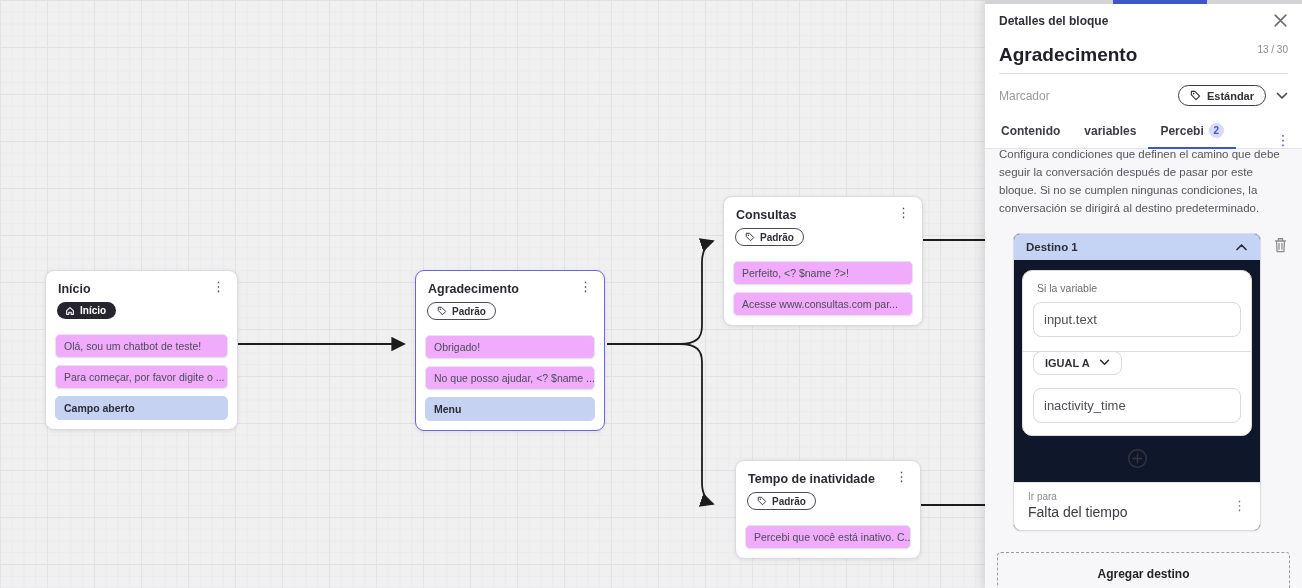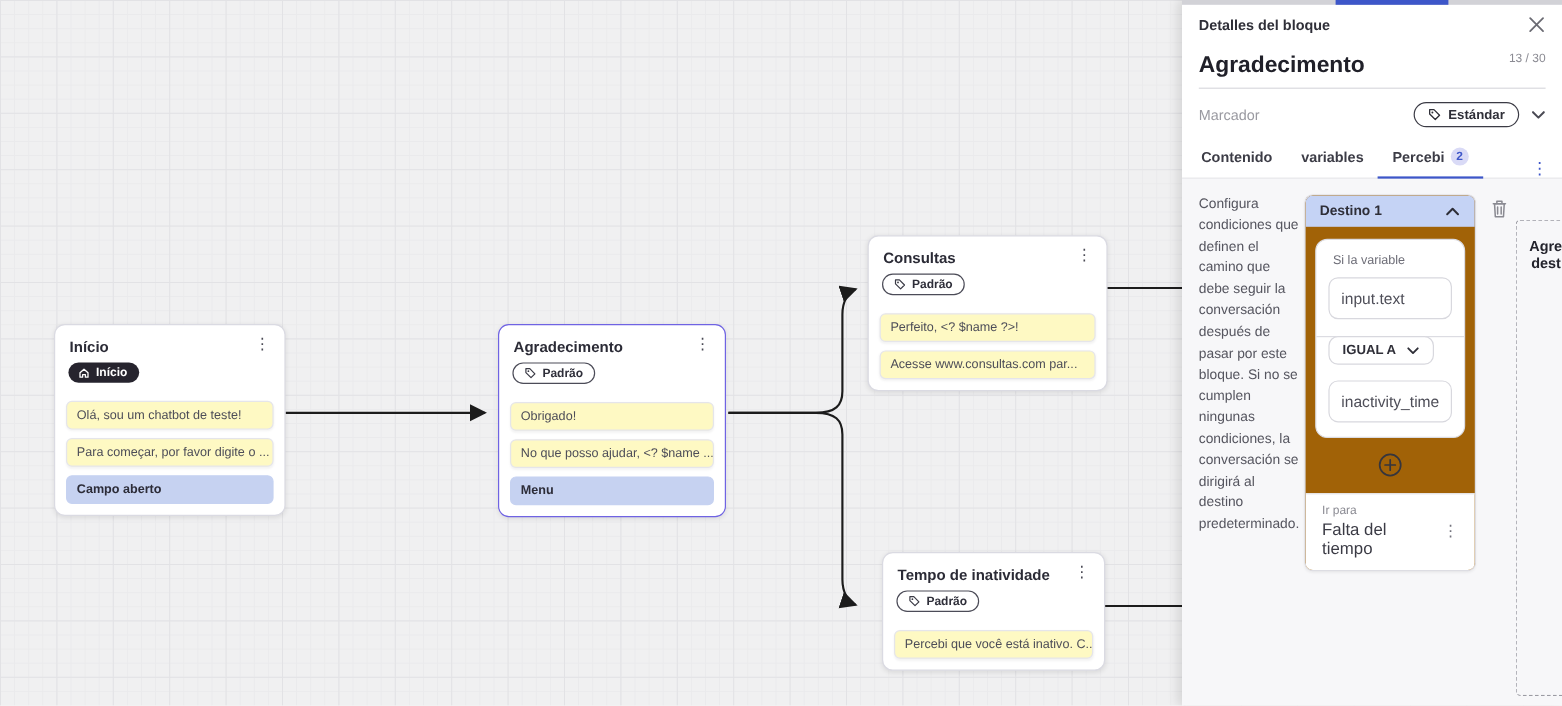--- a/index.html
+++ b/index.html
@@ -31,21 +31,21 @@
   .badge-dark {
     display:inline-flex; align-items:center; gap:5px; background:#26242e; color:#fff;
     border-radius:11px; padding:3px 10px 3px 8px; font-size:10px; font-weight:700; margin:6px 0 8px 2px;
   }
   .pill-tag {
     display:inline-flex; align-items:center; gap:5px; background:#fff; color:#2f2f3a;
     border:1.3px solid #4c4c58; border-radius:11px; padding:2.5px 9px; font-size:10px; font-weight:700;
     margin:6px 0 8px 2px;
   }
   .msg {
-    border:1px solid #e5e5ea; background:#fef9c3; border-radius:5px; padding:5px 8px; margin-top:7px;
+    border:1px solid #e5e5ea; background:#f0abfc; border-radius:5px; padding:5px 8px; margin-top:7px;
     font-size:10.5px; color:#4d4d58; white-space:nowrap; overflow:hidden; box-shadow:0 1px 2px rgba(0,0,0,.05);
     cursor:pointer;
   }
   .msg.hl { background:#c6d2f1; border-color:#c6d2f1; color:#2c2c38; font-weight:700; box-shadow:none; }
 
   
   .panel {
     position:absolute; left:985px; top:0; width:317px; height:588px; background:#fff;
     box-shadow:-3px 0 9px rgba(0,0,0,.12); display:flex; flex-direction:column;
   }
@@ -63,24 +63,24 @@
   .pill-outline {
     display:inline-flex; align-items:center; gap:6px; border:1.4px solid #3b3b45; border-radius:13px;
     padding:3.5px 11px; font-size:11px; font-weight:700; color:#2f2f38; cursor:pointer; background:#fff;
   }
   .tabs { display:flex; align-items:flex-end; padding:0 4px; border-bottom:1px solid #e3e3e7; flex:none; }
   .tab { padding:8px 12px 9px; font-size:12px; font-weight:600; color:#3c3c46; cursor:pointer; display:flex; align-items:center; gap:5px; border-bottom:2px solid transparent; margin-bottom:-1px; }
   .tab.active { border-bottom-color:#3d56c9; }
   .tab-badge { width:15px; height:15px; border-radius:50%; background:#d9daf6; color:#3d56c9; font-size:10px; font-weight:700; display:inline-flex; align-items:center; justify-content:center; }
   .tabs .kebab-blue { margin-left:auto; color:#3d56c9; font-size:14px; padding:0 8px; cursor:pointer; user-select:none; }
 
-  .panel-content { flex:1; background:#f7f7f9; padding:13px 10px 8px; display:flex; flex-direction:row; overflow:hidden; }
+  .panel-content { flex:1; background:#f7f7f9; padding:13px 10px 8px; display:flex; flex-direction:column; overflow:hidden;justify-content:center; }
   .desc { font-size:11.5px; color:#55555f; line-height:1.55; margin:0 4px 15px 4px; }
   .destino-row { display:flex; align-items:flex-start; gap:7px; }
-  .destino-card { flex:1; background:#a16207; border:1px solid #dddde3; border-radius:7px; overflow:hidden; box-shadow:0 1px 2px rgba(0,0,0,.05); }
+  .destino-card { flex:1; background:#0f172a; border:1px solid #dddde3; border-radius:7px; overflow:hidden; box-shadow:0 1px 2px rgba(0,0,0,.05);margin-left:18px; }
   .destino-header { background:#c5d3f5; display:flex; justify-content:space-between; align-items:center; padding:7px 12px; cursor:pointer; }
   .destino-header-title { font-size:11.5px; font-weight:700; color:#2e2e38; }
   .destino-body { padding:10px 8px 0; }
   .inner-card { background:#fff; border:1px solid #dcdce2; border-radius:10px; }
   .sec1 { padding:10px 10px 14px; border-bottom:1px solid #dcdce2; }
   .field-label { display:block; font-size:10.5px; color:#6d6d77; margin:1px 0 8px 4px; }
   .tfield { border:1px solid #d8d8de; border-radius:8px; padding:9px 10px; font-size:13px; color:#4f4f59; background:#fff; cursor:text; }
   .op-box { display:inline-flex; align-items:center; gap:9px; background:#fff; border:1px solid #d8d8de; border-radius:8px; padding:5px 11px; font-size:11px; font-weight:700; color:#2f2f38; margin:-1px 0 0 10px; position:relative; cursor:pointer; }
   .sec2 { padding:13px 10px 12px; }
   .plus-row { display:flex; justify-content:center; padding:12px 0 13px; }

